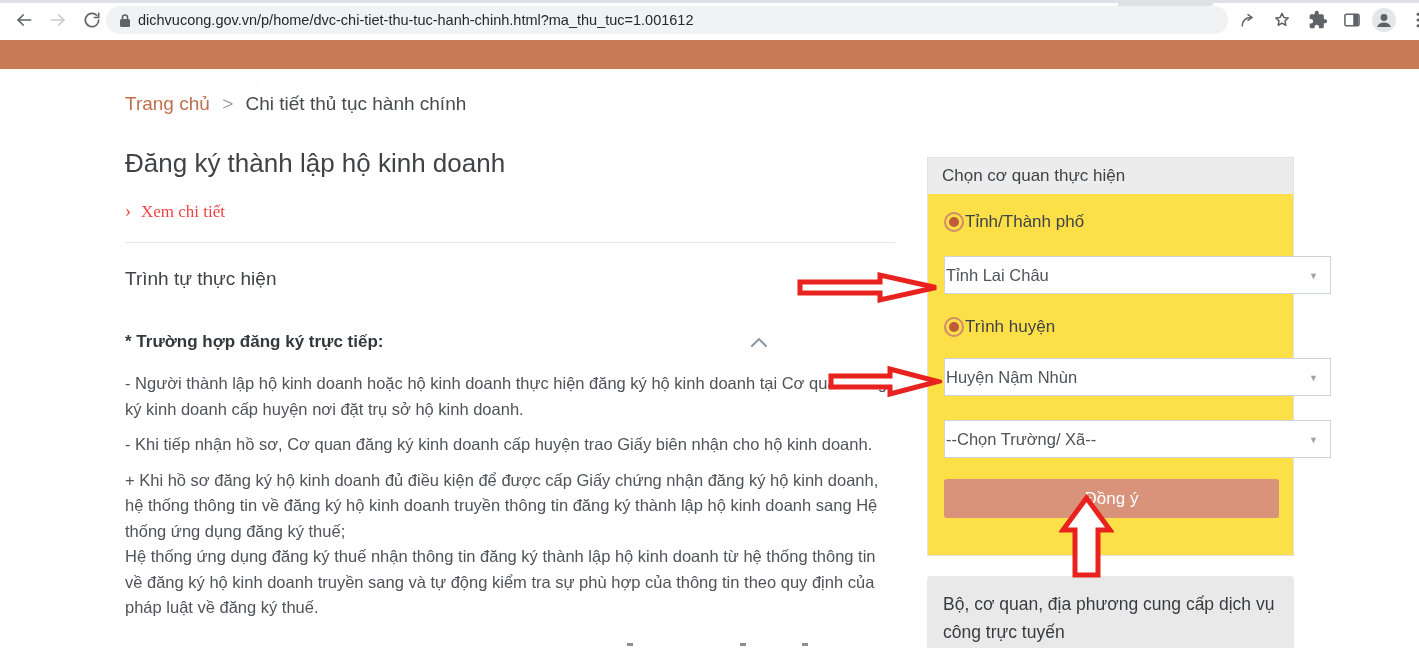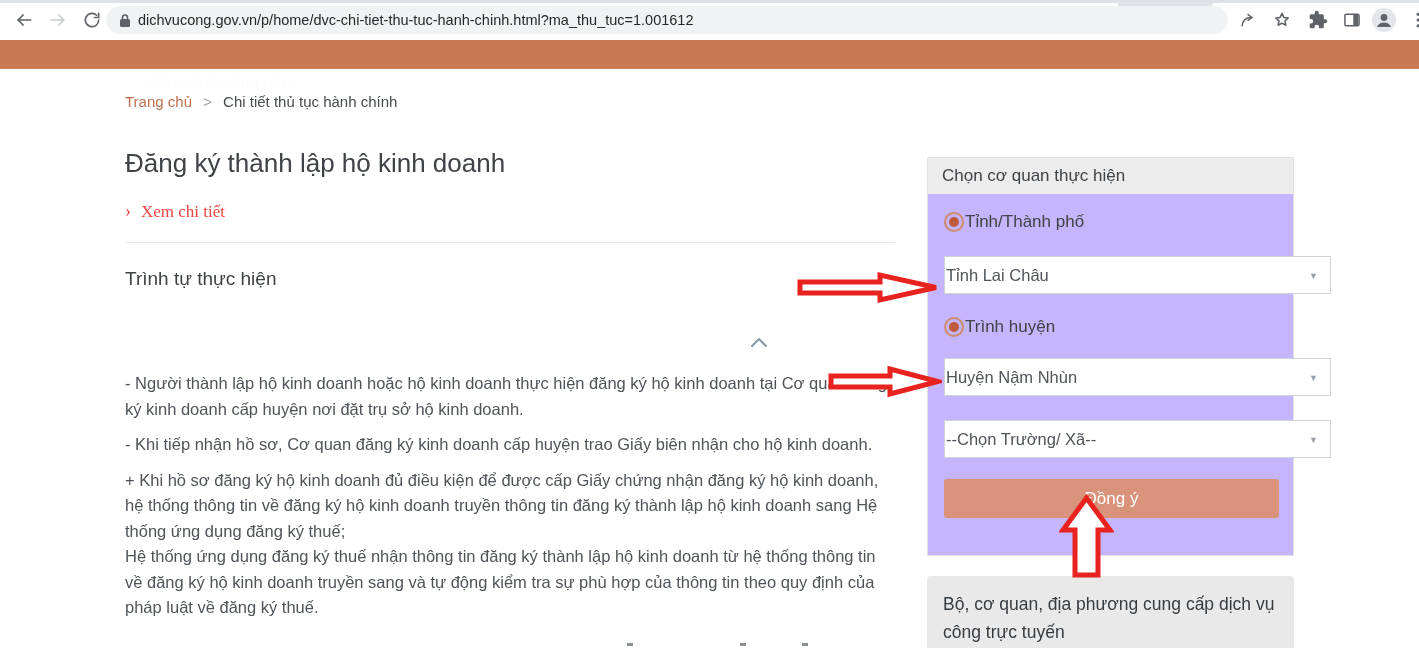--- a/index.html
+++ b/index.html
@@ -14,40 +14,40 @@
   .url-pill { position:absolute; left:106px; top:6px; width:1122px; height:28px; background:#f0f2f4; border-radius:14px; }
   .url-text { position:absolute; left:32px; top:0; height:28px; line-height:28px; font-size:14.5px; color:#26282b; white-space:nowrap; }
   .lock { position:absolute; left:13px; top:7px; }
   .avatar-wrap { position:absolute; left:1372px; top:8px; width:24px; height:24px; border-radius:50%; background:#e4e6ea; }
 
   
   .site-navbar { position:absolute; left:0; top:40px; width:1419px; height:29px; background:#c87a55; }
   .site-navbar .faq { position:absolute; left:147px; top:0; height:29px; line-height:29px; color:#fdfdfd; font-size:16px; cursor:pointer;margin-top:28px; }
 
   
-  .breadcrumb { position:absolute; left:125px; top:93px; font-size:15px; }
+  .breadcrumb { position:absolute; left:125px; top:93px; font-size:19px; }
   .bc-home { color:#c0704e; cursor:pointer; }
   .bc-sep { color:#9aa0a6; margin:0 7px; }
   .bc-cur { color:#474c51; }
 
   
   .page-title { position:absolute; left:125px; top:148px; font-size:26px; font-weight:500; color:#3f4347; }
   .view-detail { position:absolute; left:125px; top:201px; font-size:17px; color:#ef4444; cursor:pointer;font-family:Liberation Serif, serif; }
   .view-detail .chev { font-size:18px; margin-right:10px; }
   .divider { position:absolute; left:125px; top:242px; width:770px; height:1px; background:#e5e7e9; }
   .section-title { position:absolute; left:125px; top:268px; font-size:19px; font-weight:500; color:#3f4347; }
   .subsection { position:absolute; left:125px; top:332px; width:770px; font-size:17px; font-weight:700; color:#33383d; }
   .collapse-chevron { position:absolute; left:750px; top:336px; width:18px; height:12px; cursor:pointer; }
   .paragraphs { position:absolute; left:125px; top:371px; width:772px; font-size:16.5px; line-height:25.5px; color:#4f545a; }
   .paragraphs p { margin:0 0 10px 0; }
   .paragraphs p.joined { margin:0; }
   .cutline-dot { position:absolute; top:643px; width:6px; height:3px; background:#777c82; opacity:.85; }
 
   
-  .side-panel { position:absolute; left:927px; top:157px; width:367px; height:399px; background:#c4b5fd; border:1px solid #e2e2e2; }
+  .side-panel { position:absolute; left:927px; top:157px; width:367px; height:399px; background:#fde047; border:1px solid #e2e2e2; }
   .side-panel .panel-header { height:36px; background:#ececec; line-height:36px; padding:0 14px; font-size:17px; color:#3f4347; }
   .radio-row { position:absolute; left:16px; display:flex; align-items:center; gap:1px; cursor:pointer; }
   .radio { width:20px; height:20px; border:2px solid #cf8a6b; border-radius:50%; position:relative; flex:0 0 auto; }
   .radio::after { content:""; position:absolute; inset:3px; background:#bf5a3a; border-radius:50%; }
   .radio-label { font-size:17px; color:#3f4347; }
   .select-box { position:absolute; left:16px; width:387px; height:38px; border:1px solid #cfd4d9; border-radius:0; background:#fff; font-size:16.5px; color:#4f545a; line-height:36px; padding-left:1px; cursor:pointer; }
   .select-box .caret { position:absolute; right:12px; top:0; line-height:38px; font-size:9px; color:#9aa1a8; }
   .submit-btn { position:absolute; left:16px; top:321px; width:335px; height:39px; background:#d9937a; border:none; border-radius:3px; color:#fff; font-size:17px; font-family:"Liberation Sans", sans-serif; cursor:pointer; }
   .info-panel { position:absolute; left:927px; top:576px; width:367px; background:#e9e9e9; border-radius:4px; padding:14px 16px 22px; font-size:17.5px; line-height:28px; color:#373c41; }
 
@@ -134,20 +134,21 @@
   <h1 class="page-title">Đăng ký thành lập hộ kinh doanh</h1>
 
   <div class="view-detail">
     <span class="chev">›</span><span>Xem chi tiết</span>
   </div>
 
   <div class="divider"></div>
 
   <div class="section-title">Trình tự thực hiện</div>
 
+  <div class="subsection">* Trường hợp đăng ký trực tiếp:</div>
   <svg class="collapse-chevron" viewBox="0 0 18 12">
     <path d="M2 10l7-7 7 7" fill="none" stroke="#8b98a6" stroke-width="2" stroke-linecap="round" stroke-linejoin="round"></path>
   </svg>
 
   <div class="paragraphs">
     <p>- Người thành lập hộ kinh doanh hoặc hộ kinh doanh thực hiện đăng ký hộ kinh doanh tại Cơ quan đăng ký kinh doanh cấp huyện nơi đặt trụ sở hộ kinh doanh.</p>
     <p>- Khi tiếp nhận hồ sơ, Cơ quan đăng ký kinh doanh cấp huyện trao Giấy biên nhận cho hộ kinh doanh.</p>
     <p class="joined">+ Khi hồ sơ đăng ký hộ kinh doanh đủ điều kiện để được cấp Giấy chứng nhận đăng ký hộ kinh doanh, hệ thống thông tin về đăng ký hộ kinh doanh truyền thông tin đăng ký thành lập hộ kinh doanh sang Hệ thống ứng dụng đăng ký thuế;</p>
     <p class="joined">Hệ thống ứng dụng đăng ký thuế nhận thông tin đăng ký thành lập hộ kinh doanh từ hệ thống thông tin về đăng ký hộ kinh doanh truyền sang và tự động kiểm tra sự phù hợp của thông tin theo quy định của pháp luật về đăng ký thuế.</p>
   </div>

